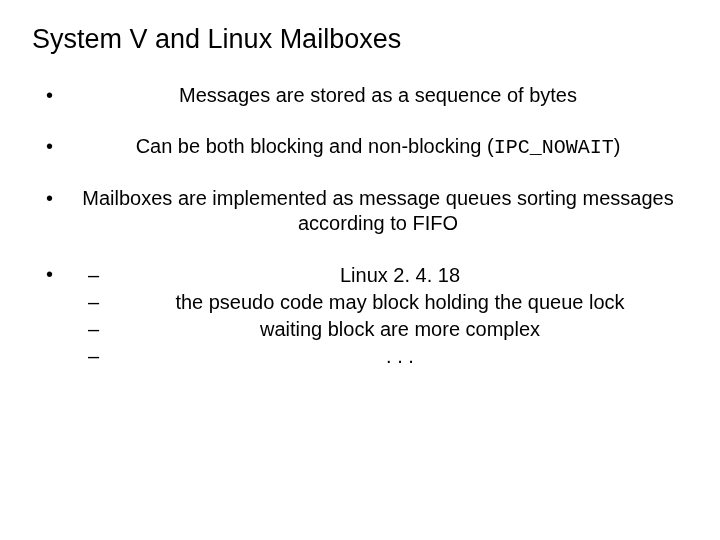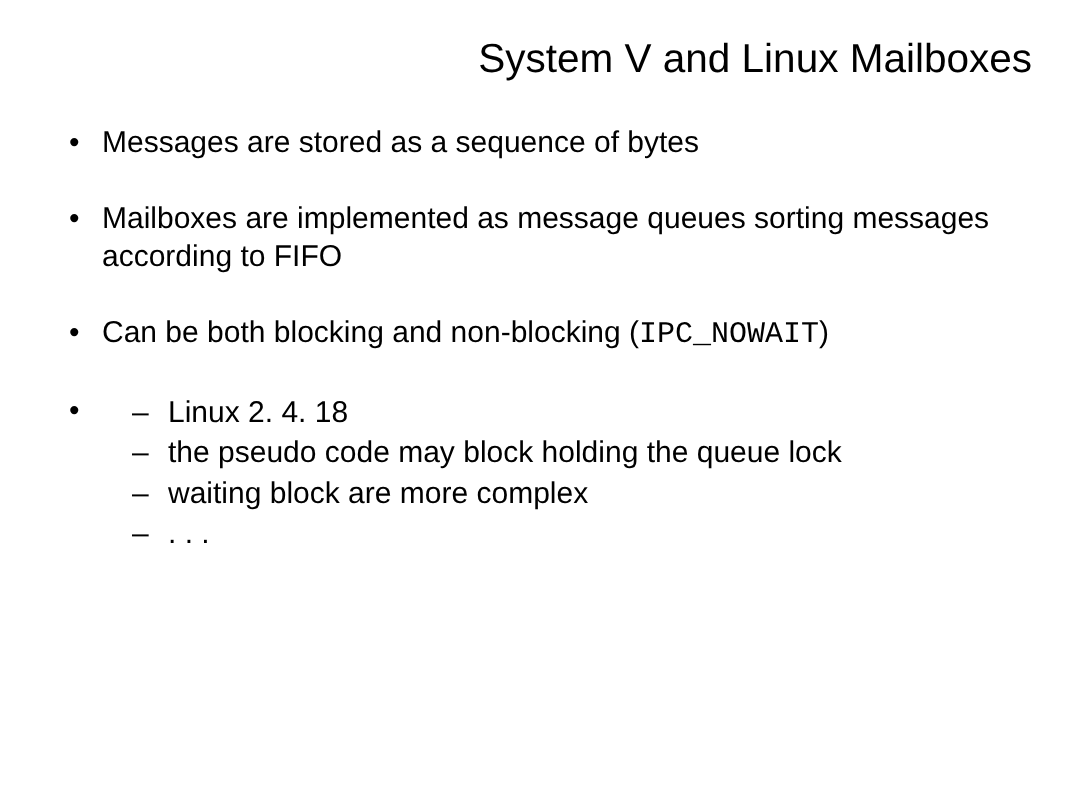--- a/index.html
+++ b/index.html
@@ -7,34 +7,35 @@
     width: 720px;
     height: 540px;
     background: #ffffff;
     font-family: Arial, Helvetica, sans-serif;
     color: #000;
     padding: 24px 32px;
     overflow: hidden;
   }
   .title {
     font-size: 27px;
-    text-align: right;
+    text-align: left;
     font-weight: normal;
     margin-bottom: 28px;
   }
   ul.main {
     list-style: none;
     padding-left: 14px;
   }
   ul.main > li {
     position: relative;
     font-size: 20px;
     line-height: 1.25;
     margin-bottom: 26px;
     padding-left: 22px;
+    text-align: center;
   }
   ul.main > li::before {
     content: "•";
     position: absolute;
     left: 0;
     top: 0;
     font-size: 20px;
   }
   ul.sub {
     list-style: none;
@@ -57,24 +58,24 @@
     font-family: "Courier New", Courier, monospace;
   }
 </style>
 </head>
 <body>
 
 <h1 class="title">System V and Linux Mailboxes</h1>
 
 <ul class="main">
   <li>Messages are stored as a sequence of bytes</li>
-  <li>Mailboxes are implemented as message queues sorting messages according to FIFO</li>
   <li>
     <span>Can be both blocking and non-blocking (</span><span class="mono">IPC_NOWAIT</span><span>)</span>
   </li>
+  <li>Mailboxes are implemented as message queues sorting messages according to FIFO</li>
   <li>
     <ul class="sub">
       <li>Linux 2. 4. 18</li>
       <li>the pseudo code may block holding the queue lock</li>
       <li>waiting block are more complex</li>
       <li>. . .</li>
     </ul>
   </li>
 </ul>
 

